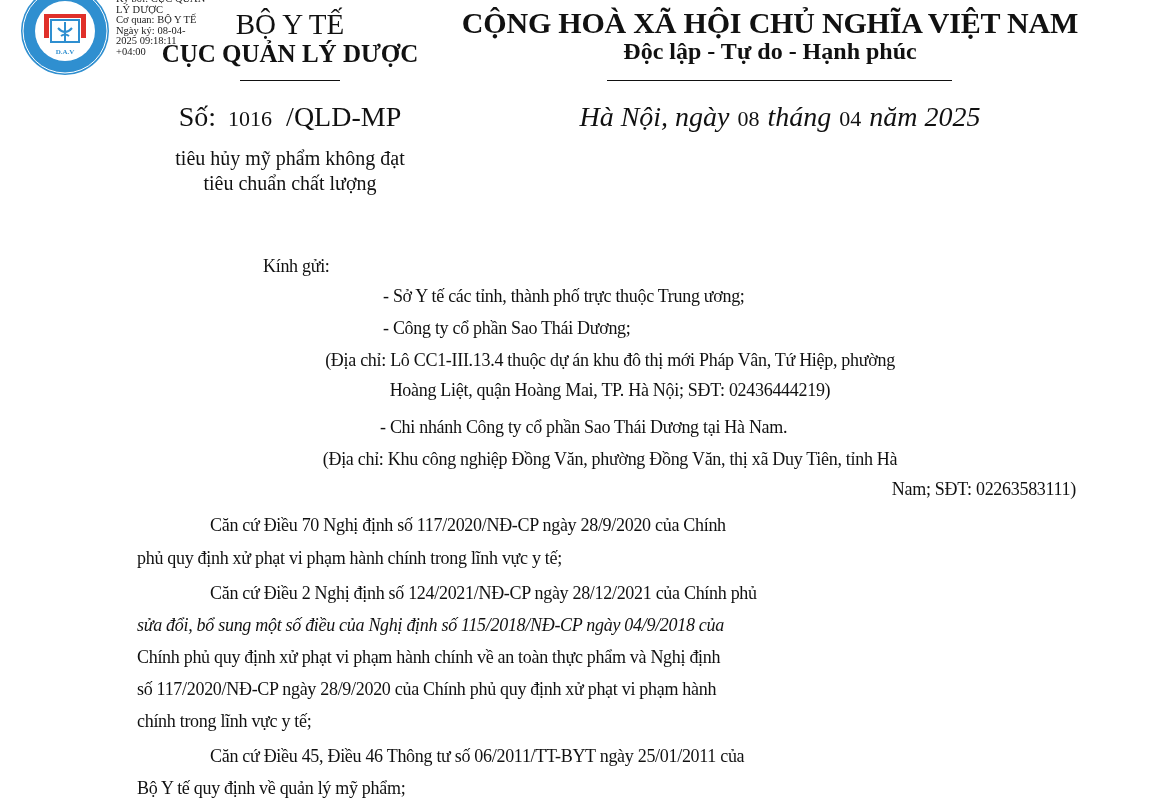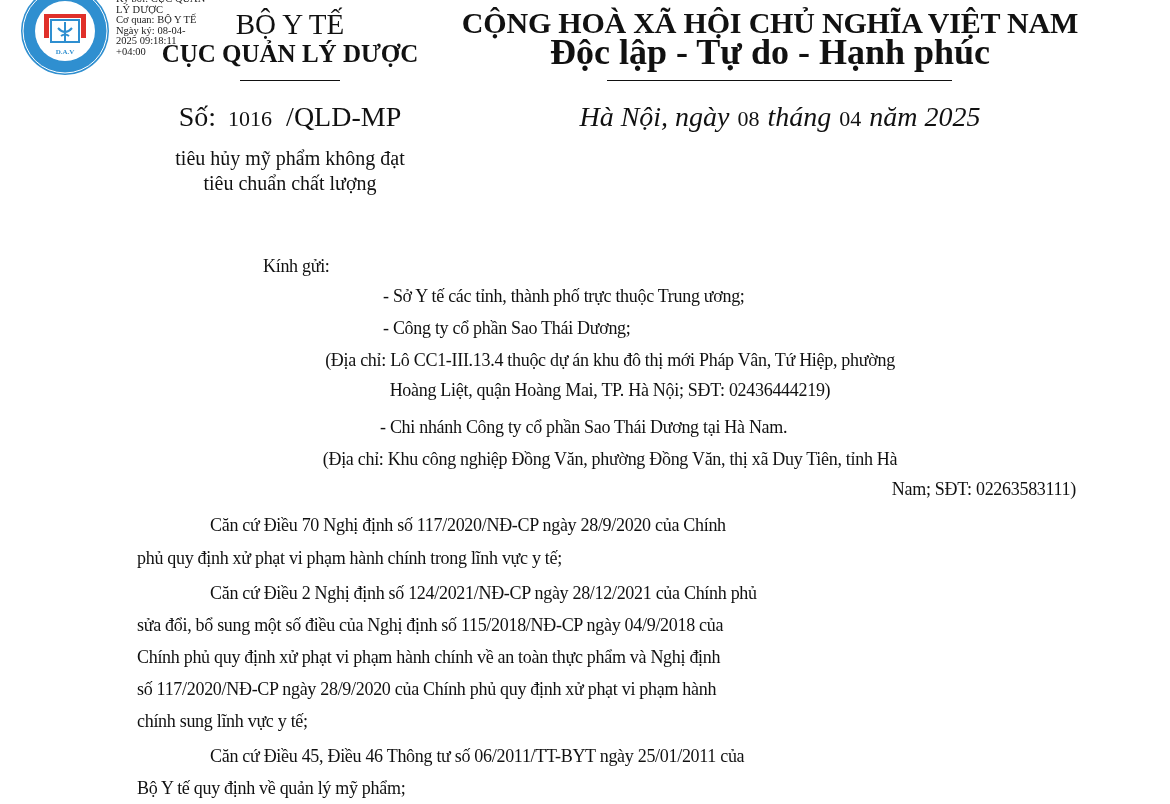--- a/index.html
+++ b/index.html
@@ -5,21 +5,21 @@
   html, body { margin:0; padding:0; background:#ffffff; }
   body { width:1170px; height:804px; overflow:hidden; position:relative; font-family:"Liberation Serif", serif; color:#111; }
   .abs { position:absolute; }
   .logo { left:20px; top:-14px; width:90px; height:90px; }
   .sig { left:116px; top:-6px; font-size:10.5px; line-height:10.5px; color:#1a1a1a; }
   .sig div { white-space:nowrap; }
   .ministry { left:170px; top:8px; width:240px; text-align:center; font-size:29px; }
   .agency { left:140px; top:40px; width:300px; text-align:center; font-size:25px; font-weight:bold; }
   .agency-rule { left:240px; top:80px; width:100px; height:1px; background:#111; }
   .nation { left:460px; top:6px; width:620px; text-align:center; font-size:30px; font-weight:bold; letter-spacing:-0.2px; }
-  .motto { left:460px; top:31px; width:620px; text-align:center; font-size:36px; font-weight:bold; }
+  .motto { left:460px; top:38px; width:620px; text-align:center; font-size:24px; font-weight:bold; }
   .motto-rule { left:607px; top:80px; width:345px; height:1px; background:#111; }
   .docno { left:140px; top:101px; width:300px; text-align:center; font-size:28px; }
   .docno .n { font-size:22px; margin:0 14px 0 12px; }
   .subject { left:140px; top:146px; width:300px; text-align:center; font-size:20px; line-height:25px; }
   .date { left:555px; top:101px; width:450px; text-align:center; font-size:28px; font-style:italic; }
   .date .n { font-style:normal; font-size:22px; margin:0 8px; }
   .body-text { font-size:18px; line-height:32px; letter-spacing:-0.3px; white-space:nowrap; }
   .it { }
   .center { text-align:center; }
 </style>
@@ -76,18 +76,18 @@
 <div class="abs body-text" style="left:383px; top:312px;">- Công ty cổ phần Sao Thái Dương;</div>
 <div class="abs body-text it center" style="left:140px; top:344px; width:940px;">(Địa chỉ: Lô CC1-III.13.4 thuộc dự án khu đô thị mới Pháp Vân, Tứ Hiệp, phường</div>
 <div class="abs body-text it center" style="left:140px; top:374px; width:940px;">Hoàng Liệt, quận Hoàng Mai, TP. Hà Nội; SĐT: 02436444219)</div>
 <div class="abs body-text" style="left:380px; top:411px;">- Chi nhánh Công ty cổ phần Sao Thái Dương tại Hà Nam.</div>
 <div class="abs body-text it center" style="left:140px; top:443px; width:940px;">(Địa chỉ: Khu công nghiệp Đồng Văn, phường Đồng Văn, thị xã Duy Tiên, tỉnh Hà</div>
 <div class="abs body-text it center" style="left:136px; top:473px; width:940px;text-align:right;">Nam; SĐT: 02263583111)</div>
 
 <div class="abs body-text" style="left:210px; top:509px;">Căn cứ Điều 70 Nghị định số 117/2020/NĐ-CP ngày 28/9/2020 của Chính</div>
 <div class="abs body-text" style="left:137px; top:542px;">phủ quy định xử phạt vi phạm hành chính trong lĩnh vực y tế;</div>
 <div class="abs body-text" style="left:210px; top:577px;">Căn cứ Điều 2 Nghị định số 124/2021/NĐ-CP ngày 28/12/2021 của Chính phủ</div>
-<div class="abs body-text" style="left:137px; top:609px;">sửa đổi, bổ sung một số điều của Nghị định số 115/2018/NĐ-CP ngày 04/9/2018 của</div>
+<div class="abs body-text" style="left:137px; top:609px;font-style:italic;">sửa đổi, bổ sung một số điều của Nghị định số 115/2018/NĐ-CP ngày 04/9/2018 của</div>
 <div class="abs body-text" style="left:137px; top:641px;">Chính phủ quy định xử phạt vi phạm hành chính về an toàn thực phẩm và Nghị định</div>
 <div class="abs body-text" style="left:137px; top:673px;">số 117/2020/NĐ-CP ngày 28/9/2020 của Chính phủ quy định xử phạt vi phạm hành</div>
-<div class="abs body-text" style="left:137px; top:705px;">chính sung lĩnh vực y tế;</div>
+<div class="abs body-text" style="left:137px; top:705px;">chính trong lĩnh vực y tế;</div>
 <div class="abs body-text" style="left:210px; top:740px;">Căn cứ Điều 45, Điều 46 Thông tư số 06/2011/TT-BYT ngày 25/01/2011 của</div>
 <div class="abs body-text" style="left:137px; top:772px;">Bộ Y tế quy định về quản lý mỹ phẩm;</div>
 
 </body></html>

